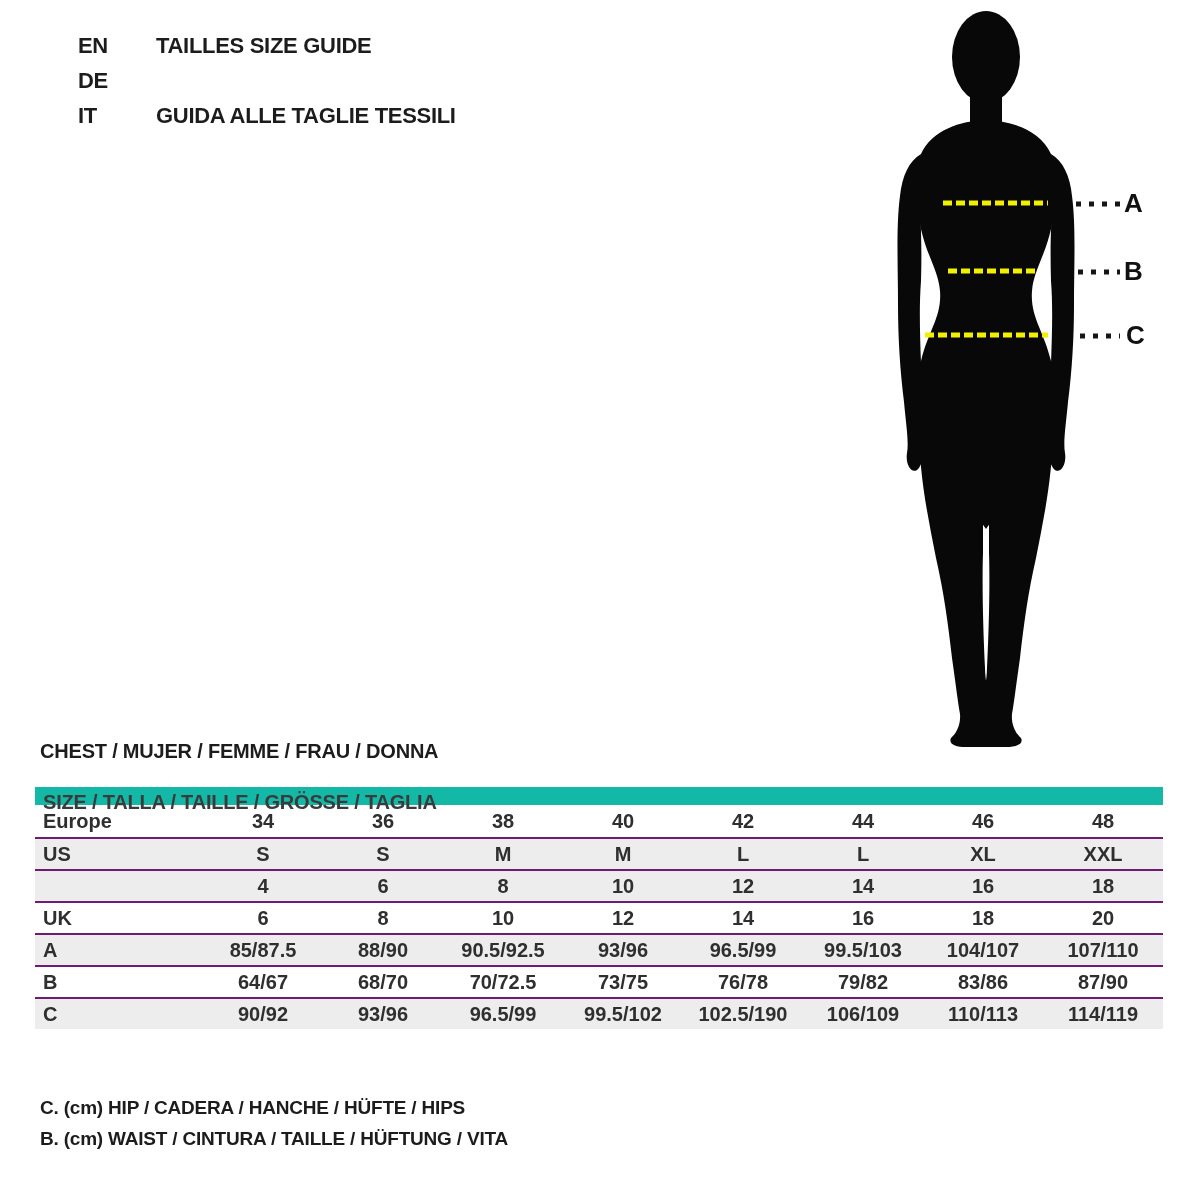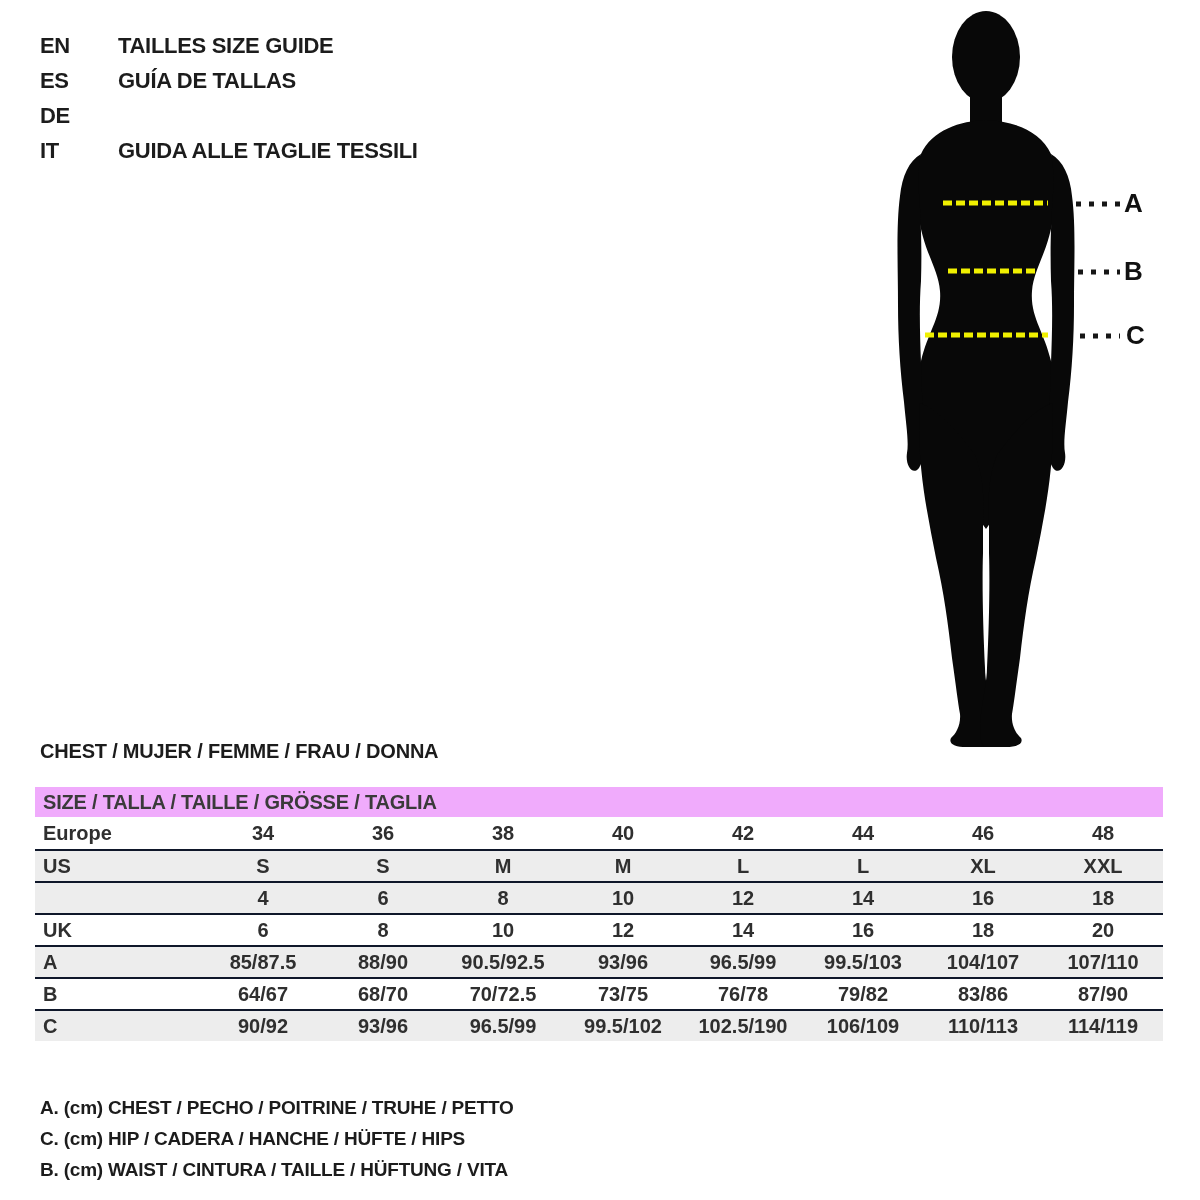--- a/index.html
+++ b/index.html
@@ -23,20 +23,21 @@
     left: 40px;
     top: 28px;
   }
   .lang-row {
     display: flex;
     height: 35px;
     align-items: center;
     font-size: 22px;
     letter-spacing: -0.3px;
     color: #1c1c1c;
+    margin-left: 38px;
   }
   .lang-code { width: 78px; }
   .lang-label { white-space: nowrap; }
 
   
   .figure-area {
     position: absolute;
     left: 890px;
     top: 8px;
     width: 280px;
@@ -65,35 +66,35 @@
   }
 
   
   .size-table {
     position: absolute;
     left: 35px;
     top: 787px;
     width: 1128px;
   }
   .table-header {
-    height: 30px;
+    height: 18px;
     line-height: 30px;
-    background: #f0abfc;
+    background: #14b8a6;
     color: #3a3a3a;
     font-size: 20px;
     padding-left: 8px;
     letter-spacing: -0.2px;
   }
   .trow {
     display: flex;
     height: 32px;
     align-items: center;
     font-size: 20px;
     color: #2f2f2f;
-    border-top: 2px solid #0f172a;
+    border-top: 2px solid #701a75;
   }
   .trow.first { border-top: none; }
   .trow.alt { background: #ededed; }
   .trow .lbl {
     width: 168px;
     padding-left: 8px;
     text-align: left;
   }
   .trow .val {
     width: 120px;
@@ -116,24 +117,20 @@
 </style>
 </head>
 <body>
 
 <div class="canvas">
 
   <div class="lang-block">
     <div class="lang-row">
       <span class="lang-code">EN</span>
       <span class="lang-label">TAILLES SIZE GUIDE</span>
-    </div>
-    <div class="lang-row">
-      <span class="lang-code">ES</span>
-      <span class="lang-label">GUÍA DE TALLAS</span>
     </div>
     <div class="lang-row">
       <span class="lang-code">DE</span>
     </div>
     <div class="lang-row">
       <span class="lang-code">IT</span>
       <span class="lang-label">GUIDA ALLE TAGLIE TESSILI</span>
     </div>
   </div>
 
@@ -275,18 +272,17 @@
       <span class="val">96.5/99</span>
       <span class="val">99.5/102</span>
       <span class="val">102.5/190</span>
       <span class="val">106/109</span>
       <span class="val">110/113</span>
       <span class="val">114/119</span>
     </div>
   </div>
 
   <div class="legend">
-    <div class="legend-line">A. (cm) CHEST / PECHO / POITRINE / TRUHE / PETTO</div>
     <div class="legend-line">C. (cm) HIP / CADERA / HANCHE / HÜFTE / HIPS</div>
     <div class="legend-line">B. (cm) WAIST / CINTURA / TAILLE / HÜFTUNG / VITA</div>
   </div>
 
 </div>
 
 </body></html>

